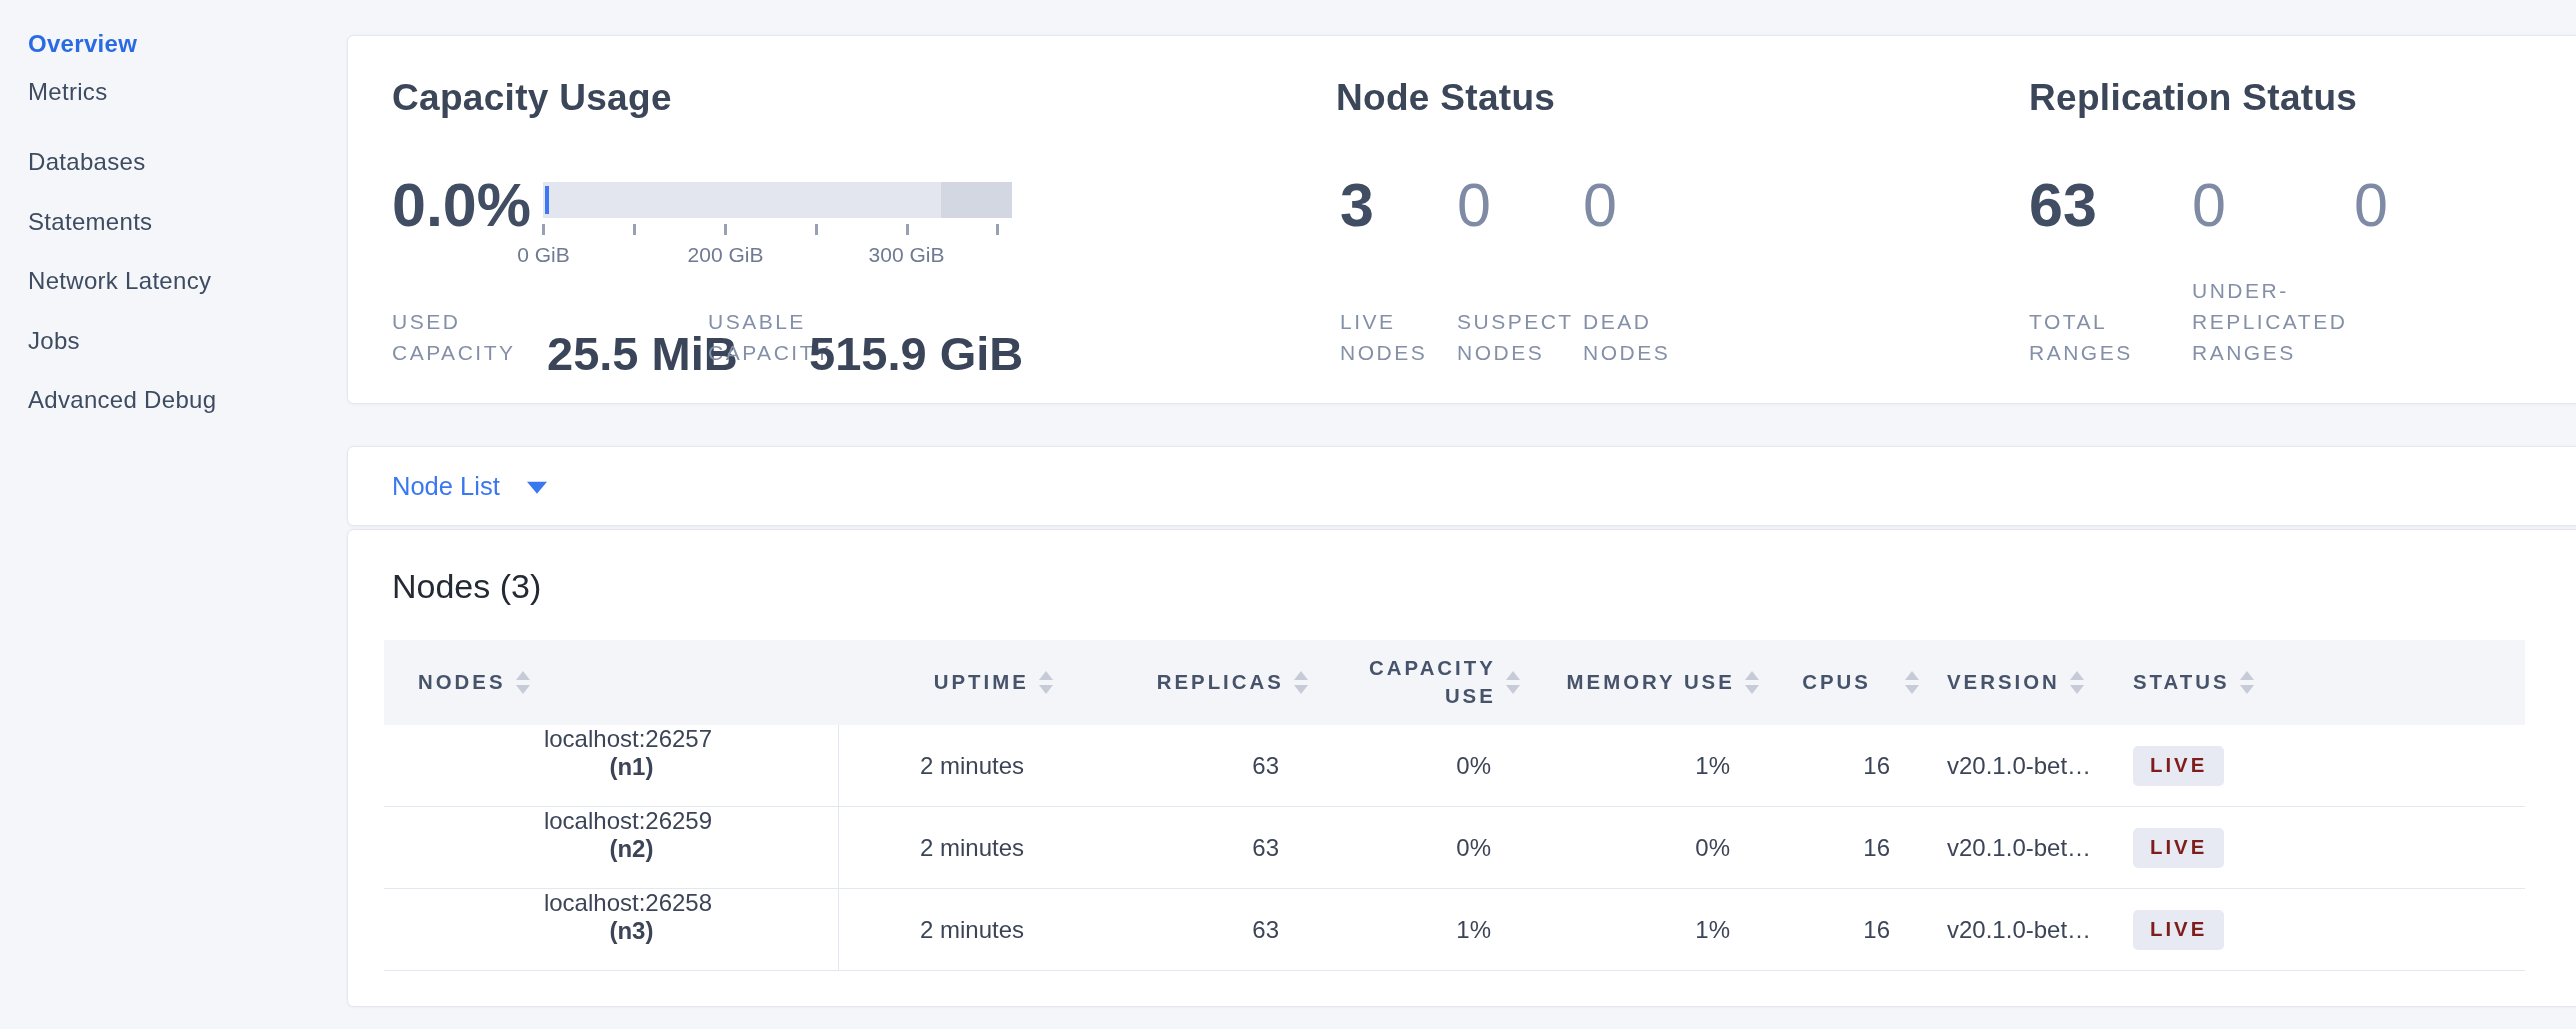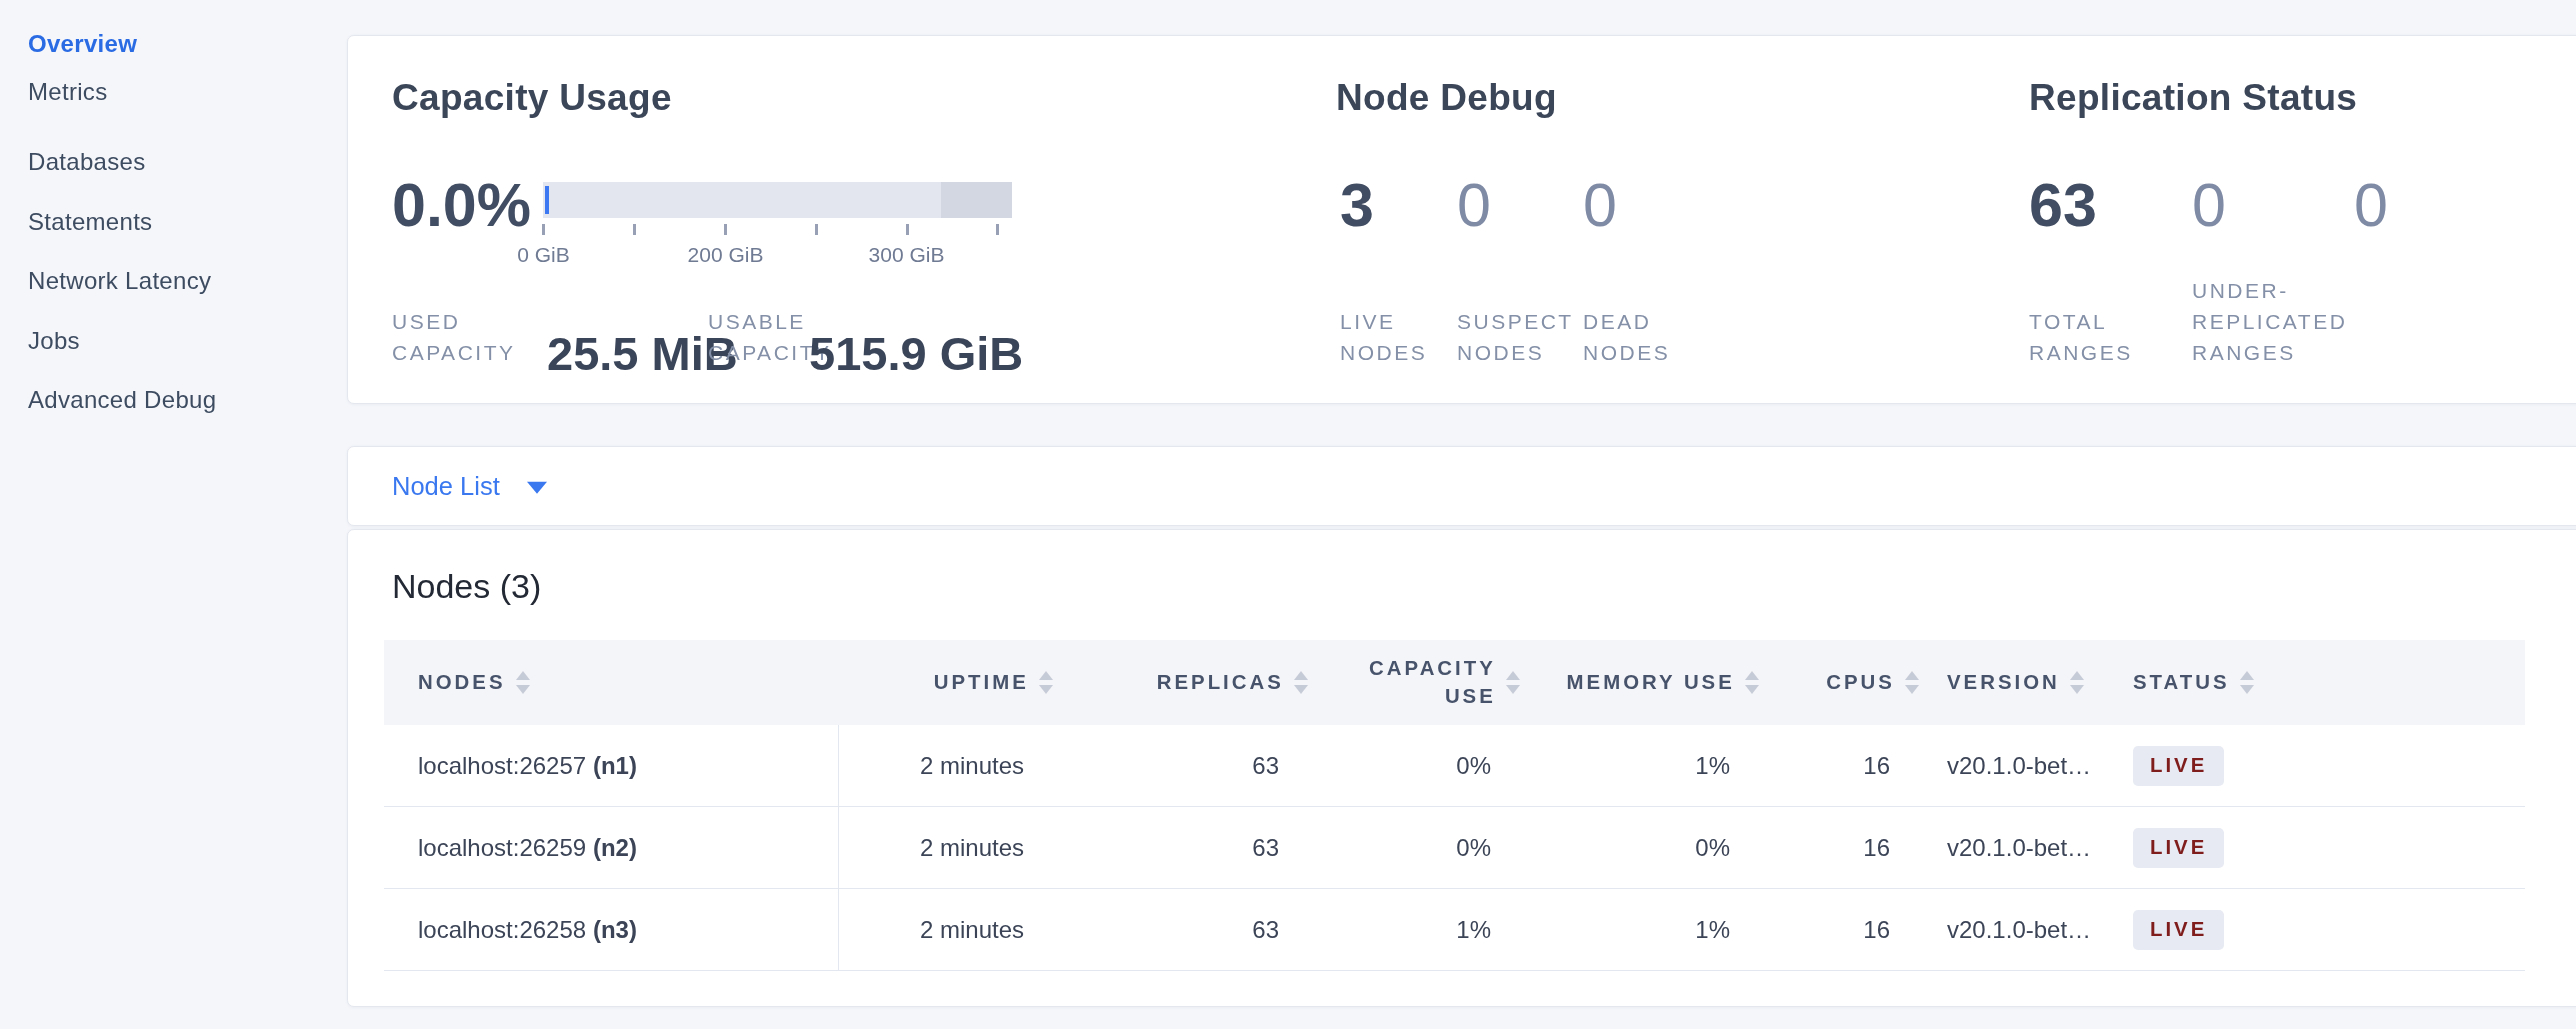--- a/index.html
+++ b/index.html
@@ -72,25 +72,25 @@
   .tr { display:flex; width:100%; }
   .tr.head { height:85px; background:#f4f5f8; }
   .tr.body { height:82px; background:#fff; border-bottom:1.7px solid #e3e7ef; cursor:pointer; }
   .td, .th { display:flex; align-items:center; font-size:24px; color:#3c4557; }
   .th { font-size:20.4px; font-weight:700; letter-spacing:3px; color:#47536b; text-transform:uppercase; cursor:pointer; }
   .c1 { width:455px; padding-left:34px; justify-content:flex-start; }
   .c2 { width:214px; justify-content:flex-end; }
   .c3 { width:255px; justify-content:flex-end; }
   .c4 { width:212px; justify-content:flex-end; }
   .c5 { width:239px; justify-content:flex-end; }
-  .c6 { width:160px; justify-content:flex-end; }
+  .c6 { width:160px; justify-content:flex-end;gap:24px; }
   .c7 { width:178px; padding-left:28px; justify-content:flex-start; }
   .c8 { width:428px; padding-left:36px; justify-content:flex-start; }
   .td.c2,.td.c3,.td.c4,.td.c5,.td.c6 { padding-right:29px; }
-  .td.c1 { border-right:1.7px solid #e3e7ef; }
+  .td.c1 { border-right:1.7px solid #e3e7ef;flex-direction:column; }
   .hdr-txt.wrap { max-width:136px; text-align:right; line-height:1.35; }
   .node-id { font-weight:700; margin-left:6.8px; }
 
   .sort-icon { display:inline-flex; flex-direction:column; margin-left:10.2px; row-gap:4.2px; }
   .sort-icon .up    { width:0; height:0; border-left:7.6px solid transparent; border-right:7.6px solid transparent; border-bottom:9.3px solid #c6cbd8; }
   .sort-icon .down  { width:0; height:0; border-left:7.6px solid transparent; border-right:7.6px solid transparent; border-top:9.3px solid #c6cbd8; }
 
   .badge-live {
     display:inline-block; background:#e7eaf2; border-radius:5.1px;
     padding:8.5px 17px; font-size:20.4px; font-weight:700; letter-spacing:3px;
@@ -127,21 +127,21 @@
   <div class="tick" style="left:648px"></div>
   <div class="tick-label" style="left:195px">0 GiB</div>
   <div class="tick-label" style="left:377px">200 GiB</div>
   <div class="tick-label" style="left:558px">300 GiB</div>
 
   <div class="stat-label" style="left:44px; width:140px">USED CAPACITY</div>
   <div class="stat-value" style="left:199px">25.5 MiB</div>
   <div class="stat-label" style="left:360px; width:140px">USABLE CAPACITY</div>
   <div class="stat-value" style="left:461px">515.9 GiB</div>
 
-  <div class="section-title" style="left:988px">Node Debug</div>
+  <div class="section-title" style="left:988px">Node Status</div>
   <div class="big-num" style="left:992px">3</div>
   <div class="big-num dim" style="left:1109px">0</div>
   <div class="big-num dim" style="left:1235px">0</div>
   <div class="stat-label" style="left:992px; width:110px">LIVE NODES</div>
   <div class="stat-label" style="left:1109px; width:123px">SUSPECT NODES</div>
   <div class="stat-label" style="left:1235px; width:110px">DEAD NODES</div>
 
   <div class="section-title" style="left:1681px">Replication Status</div>
   <div class="big-num" style="left:1681px">63</div>
   <div class="big-num dim" style="left:1844px">0</div>

